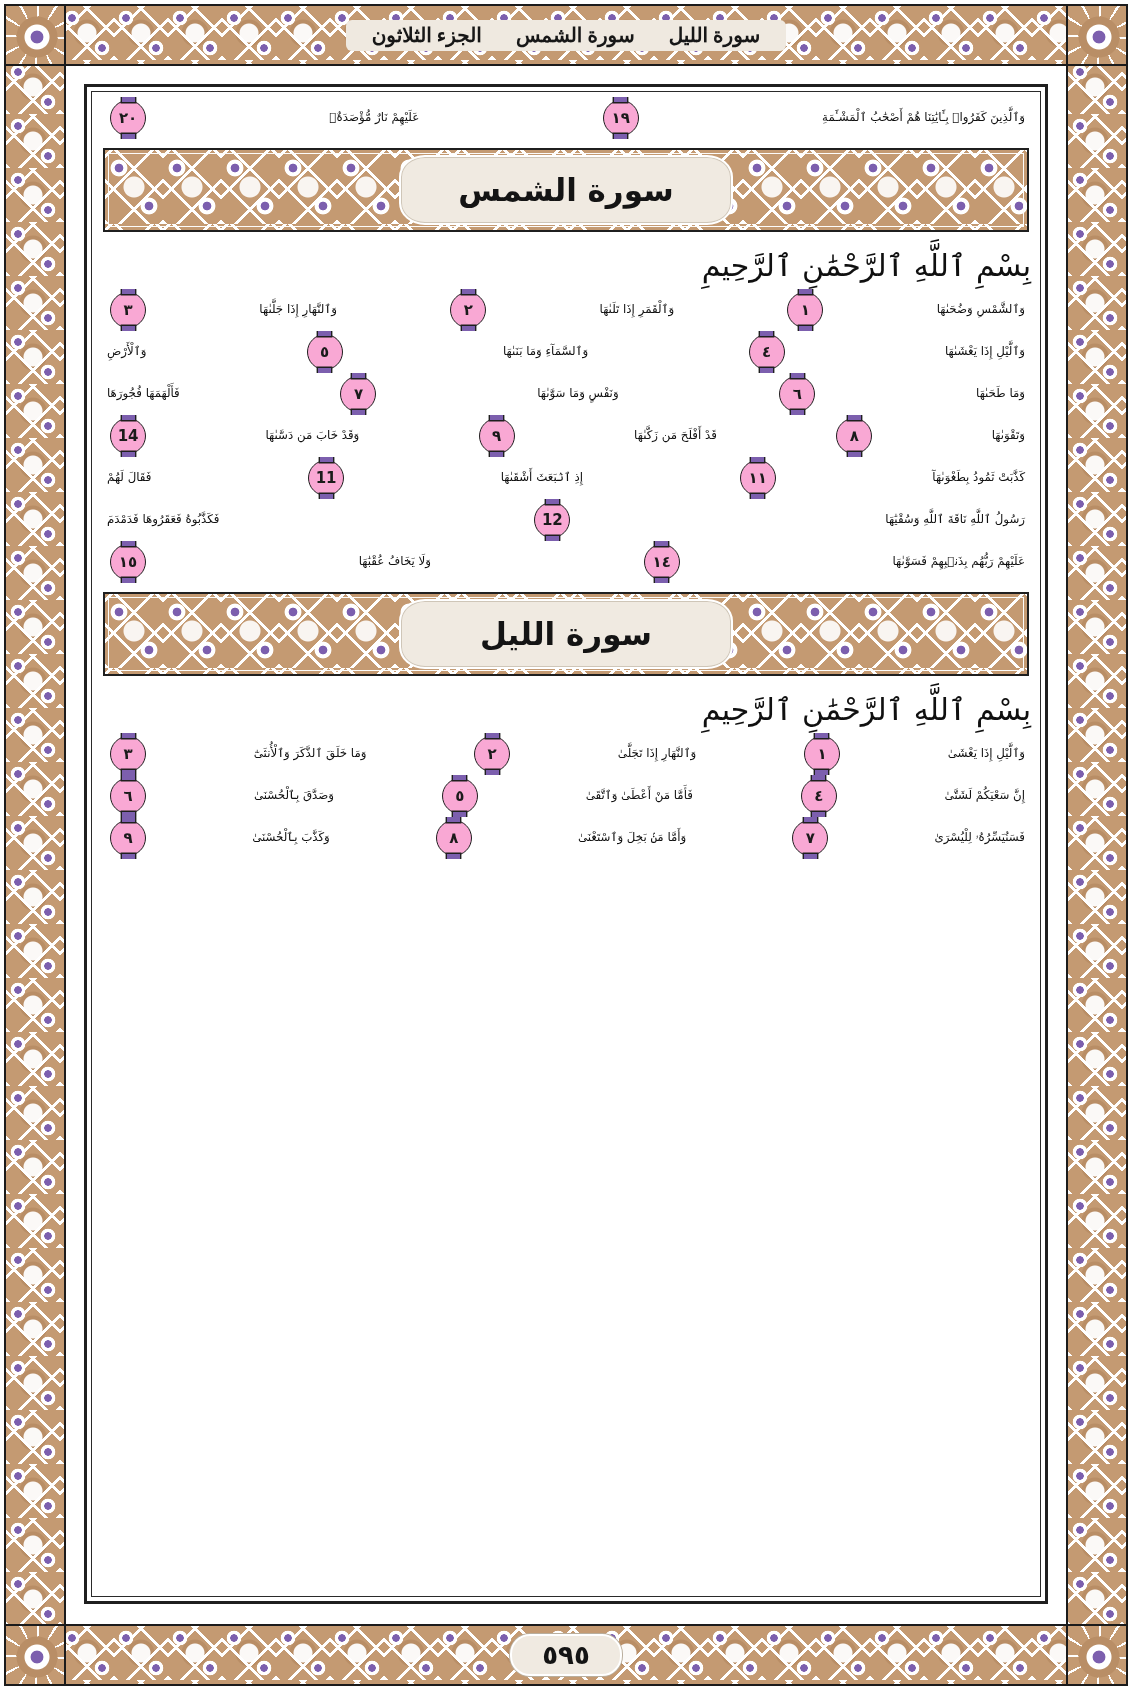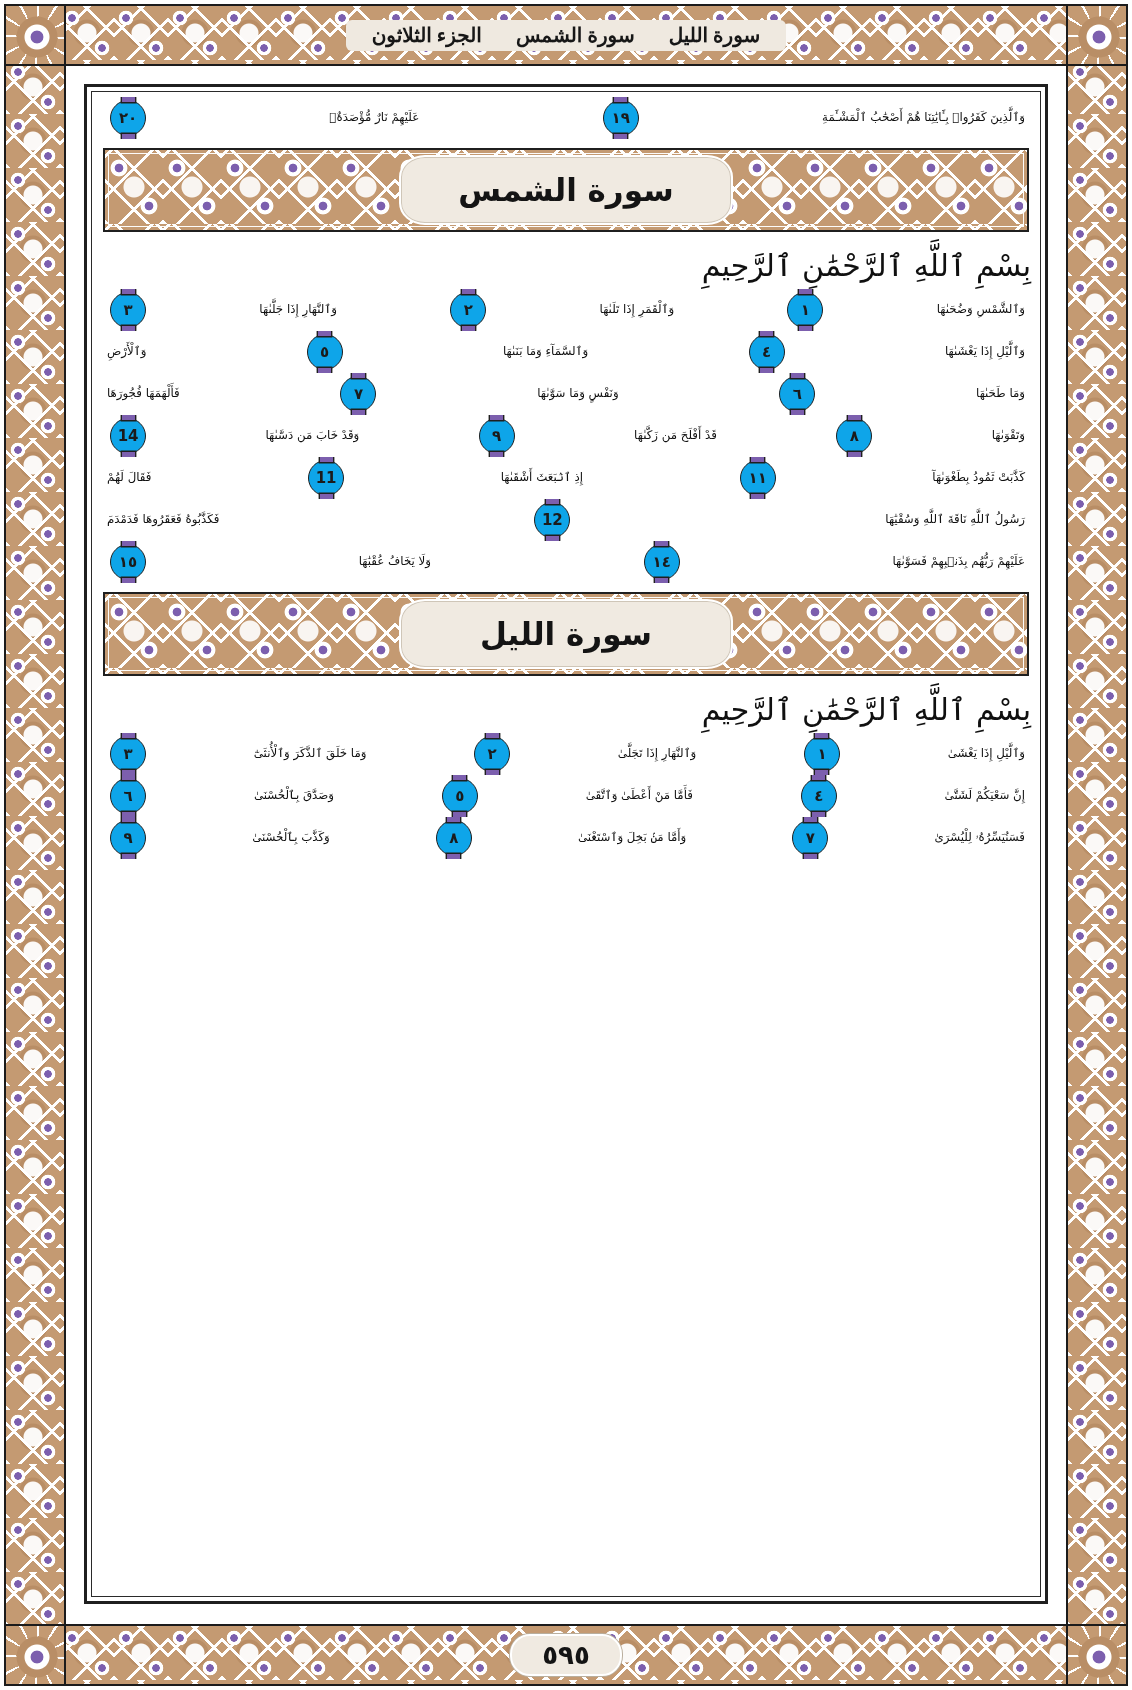--- a/index.html
+++ b/index.html
@@ -125,21 +125,21 @@
   }
 
   
   .ayah{
     display:inline-flex;align-items:center;justify-content:center;
     position:relative;
     width:36px;height:36px;
     margin:0 3px;
     vertical-align:middle;
     border-radius:50%;
-    background:#0ea5e9;
+    background:#f9a8d4;
     border:1.6px solid #1f1f1f;
     font-size:15px;font-weight:600;color:#1b1b1b;
     font-family:"DejaVu Sans","Liberation Sans",sans-serif;
     line-height:1;
     box-sizing:border-box;
     flex:0 0 auto;
   }
   .ayah::before,.ayah::after{
     content:"";position:absolute;left:50%;
     width:13px;height:9px;margin-left:-6.5px;

